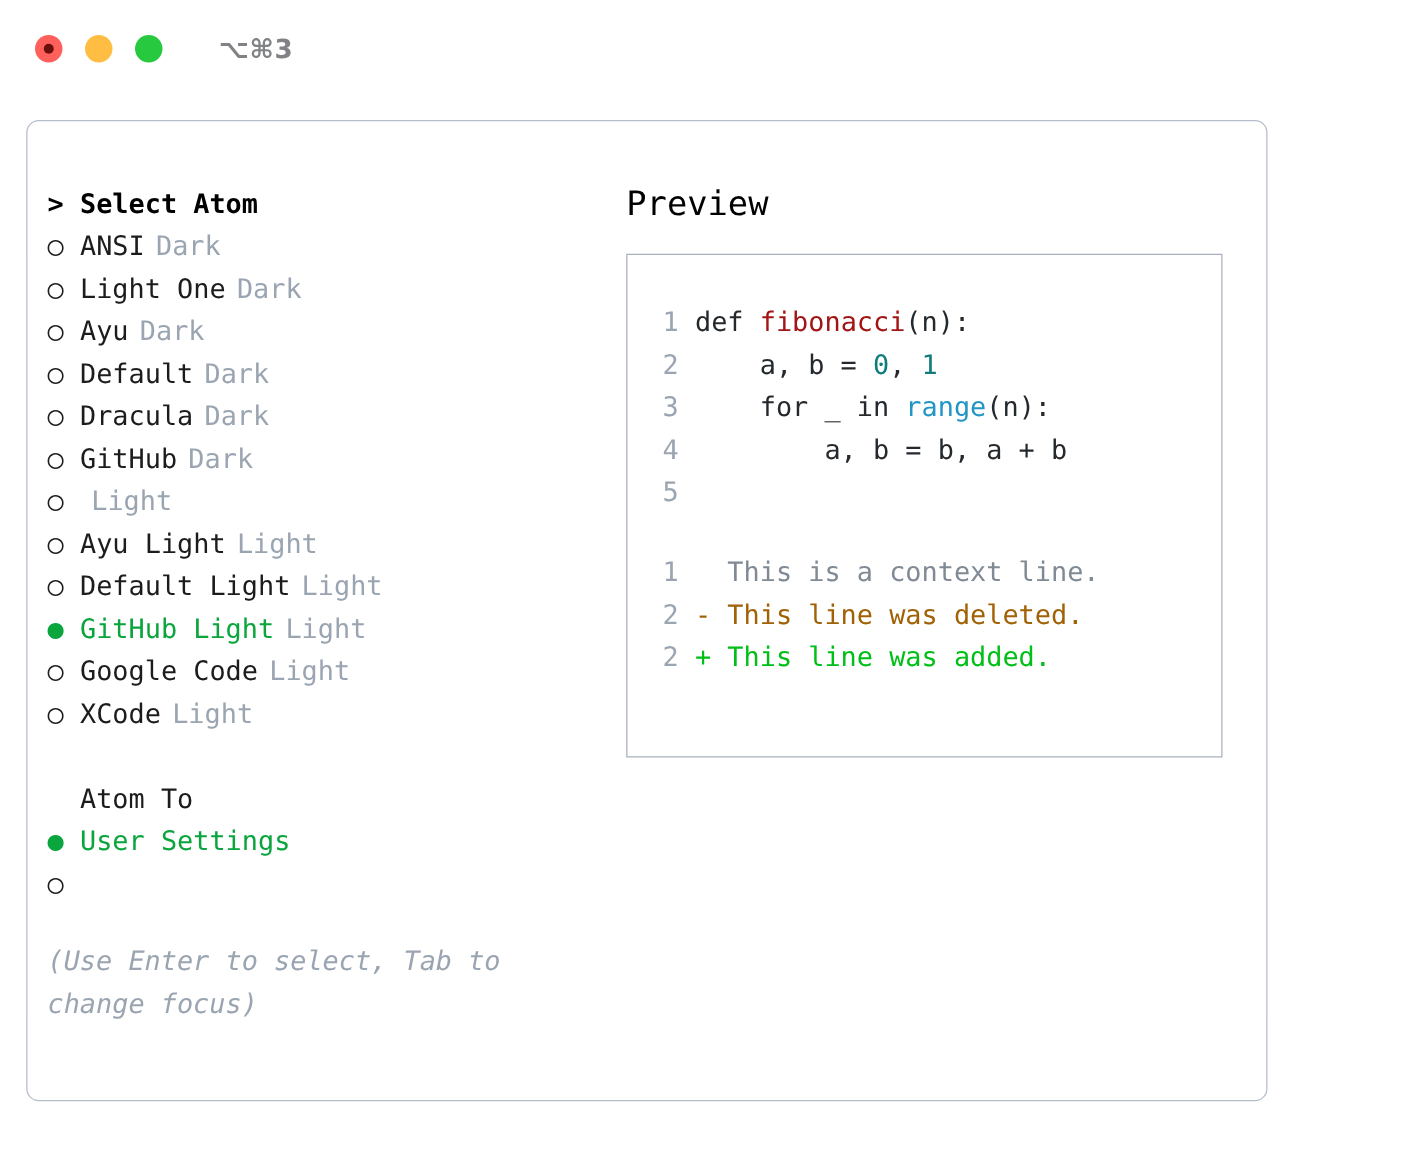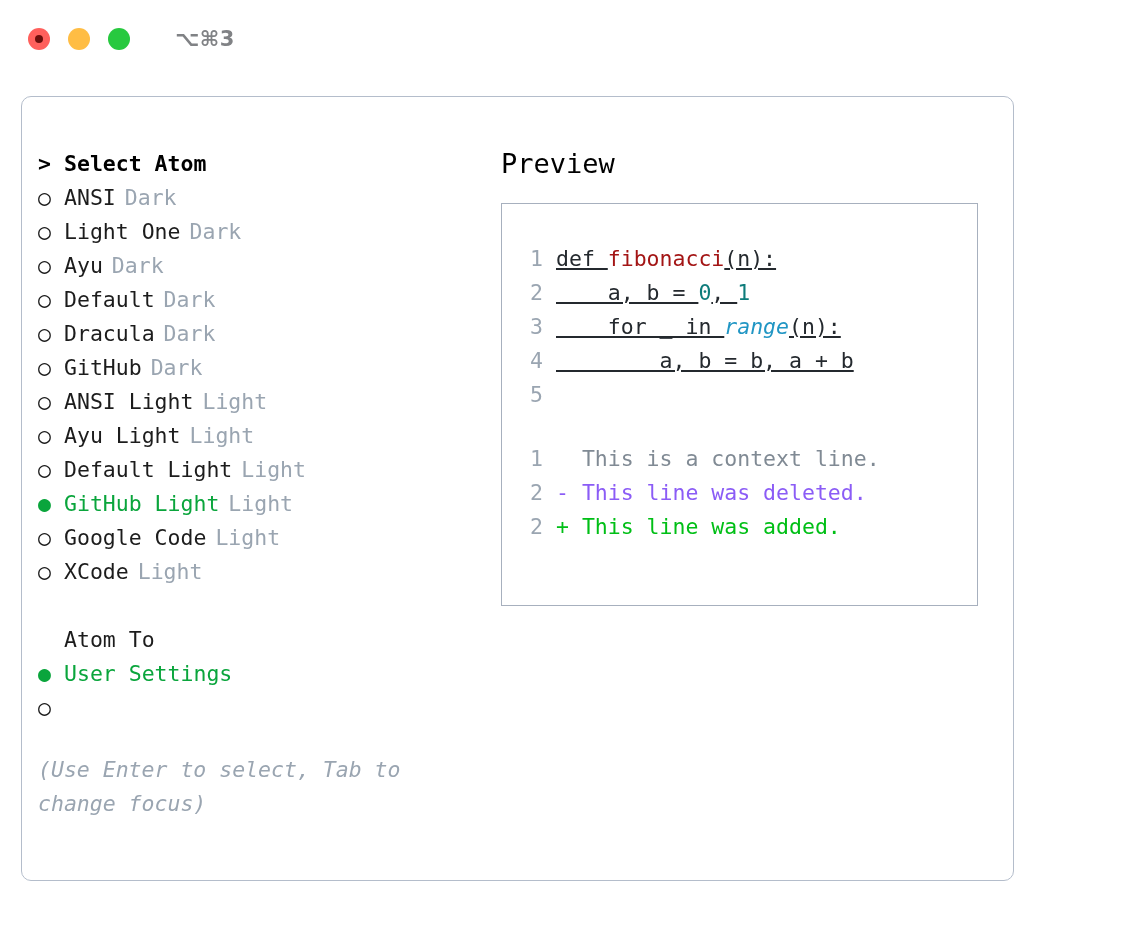--- a/index.html
+++ b/index.html
@@ -171,26 +171,26 @@
     padding-left: 15px;
   }
   .lno {
     display: inline-block;
     width: 26px;
     flex: 0 0 26px;
     text-align: right;
     color: #9aa5b1;
     margin-right: 13px;
   }
-  .tok-plain { color: #24292e; text-decoration: underline; }
+  .tok-plain { color: #24292e; }
   .tok-fn    { color: #a31515; }
   .tok-num   { color: #0e7c7b; }
-  .tok-call  { color: #2196c4; font-style: italic; }
+  .tok-call  { color: #2196c4; }
   .tok-ctx   { color: #808a94; }
-  .tok-del   { color: #8b5cf6; text-align: right; }
+  .tok-del   { color: #a16207; text-align: right; }
   .tok-add   { color: #00bf16; }
 
   .code-gap { height: 30px; }
 </style>
 </head>
 <body>
 
 <div class="window">
 
   <div class="titlebar">
@@ -212,21 +212,21 @@
           <span class="label heading">Select Atom</span>
         </div>
 
         <div id="theme-list">
             <div class="row"><span class="marker">○</span><span class="label">ANSI</span><span class="tag">Dark</span></div>
             <div class="row"><span class="marker">○</span><span class="label">Light One</span><span class="tag">Dark</span></div>
             <div class="row"><span class="marker">○</span><span class="label">Ayu</span><span class="tag">Dark</span></div>
             <div class="row"><span class="marker">○</span><span class="label">Default</span><span class="tag">Dark</span></div>
             <div class="row"><span class="marker">○</span><span class="label">Dracula</span><span class="tag">Dark</span></div>
             <div class="row"><span class="marker">○</span><span class="label">GitHub</span><span class="tag">Dark</span></div>
-            <div class="row"><span class="marker">○</span><span class="label">ANSI Light</span><span class="tag">Light</span></div>
+            <div class="row"><span class="marker">○</span><span class="tag">Light</span></div>
             <div class="row"><span class="marker">○</span><span class="label">Ayu Light</span><span class="tag">Light</span></div>
             <div class="row"><span class="marker">○</span><span class="label">Default Light</span><span class="tag">Light</span></div>
             <div class="row"><span class="marker sel">●</span><span class="label sel">GitHub Light</span><span class="tag">Light</span></div>
             <div class="row"><span class="marker">○</span><span class="label">Google Code</span><span class="tag">Light</span></div>
             <div class="row"><span class="marker">○</span><span class="label">XCode</span><span class="tag">Light</span></div>
           </div>
 
         <div class="spacer-sm"></div>
 
         <div class="row">

